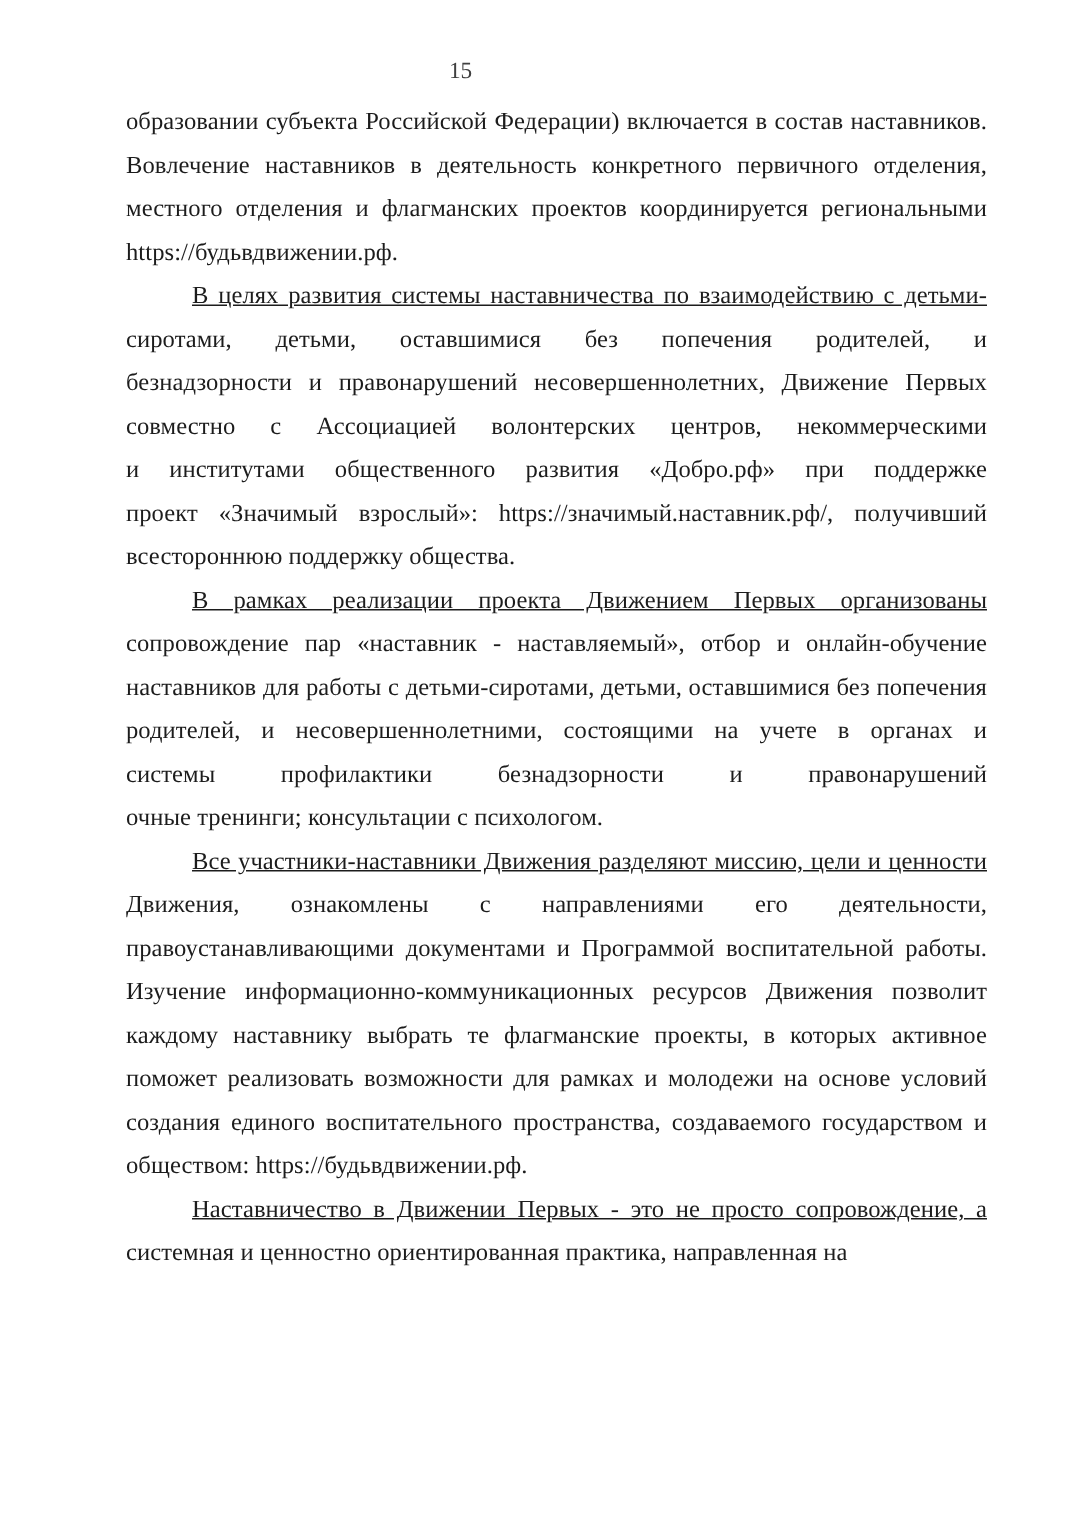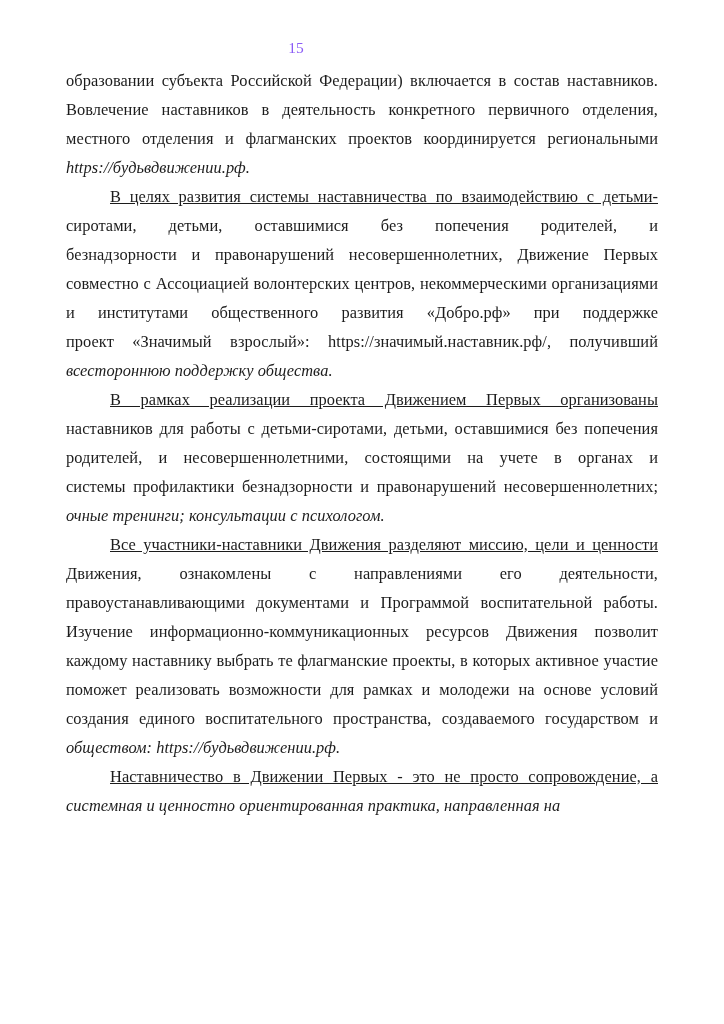--- a/index.html
+++ b/index.html
@@ -22,21 +22,22 @@
     box-sizing: border-box;
   }
   .page-number {
     position: absolute;
     top: 38px;
     left: 0;
     width: 592px;
     text-align: center;
     font-size: 15.5px;
     line-height: 20px;
-    color: #8b5cf6;
+    color: #404040;
+    padding-left: 11px;
   }
   .body-text {
     position: absolute;
     left: 66px;
     top: 66px;
     width: 592px;
   }
   .para {
     margin: 0;
     text-align: justify;
@@ -51,25 +52,25 @@
   }
   
   .line {
     display: block;
     text-align: justify;
     text-align-last: justify;
     white-space: normal;
     height: 29px;
     line-height: 29px;
     overflow: hidden;
+    margin-left: 18px;
   }
   .line.last {
     text-align: left;
     text-align-last: left;
-    font-style: italic;
   }
   .line.indent {
     text-indent: 44px;
     text-decoration: underline;
   }
   .line::after {
     content: "";
     display: inline-block;
     width: 100%;
     height: 0;
@@ -94,20 +95,21 @@
         <span class="line indent">В целях развития системы наставничества по взаимодействию с детьми-</span>
         <span class="line">сиротами, детьми, оставшимися без попечения родителей, и несовершеннолетними,</span>
         <span class="line">безнадзорности и правонарушений несовершеннолетних, Движение Первых</span>
         <span class="line">совместно с Ассоциацией волонтерских центров, некоммерческими организациями</span>
         <span class="line">и институтами общественного развития «Добро.рф» при поддержке</span>
         <span class="line">проект «Значимый взрослый»: https://значимый.наставник.рф/, получивший</span>
         <span class="line last">всестороннюю поддержку общества.</span>
       </p>
       <p class="para">
         <span class="line indent">В рамках реализации проекта Движением Первых организованы</span>
+        <span class="line">сопровождение пар «наставник - наставляемый», отбор и онлайн-обучение</span>
         <span class="line">наставников для работы с детьми-сиротами, детьми, оставшимися без попечения</span>
         <span class="line">родителей, и несовершеннолетними, состоящими на учете в органах и учреждениях</span>
         <span class="line">системы профилактики безнадзорности и правонарушений несовершеннолетних;</span>
         <span class="line last">очные тренинги; консультации с психологом.</span>
       </p>
       <p class="para">
         <span class="line indent">Все участники-наставники Движения разделяют миссию, цели и ценности</span>
         <span class="line">Движения, ознакомлены с направлениями его деятельности,</span>
         <span class="line">правоустанавливающими документами и Программой воспитательной работы.</span>
         <span class="line">Изучение информационно-коммуникационных ресурсов Движения позволит</span>

